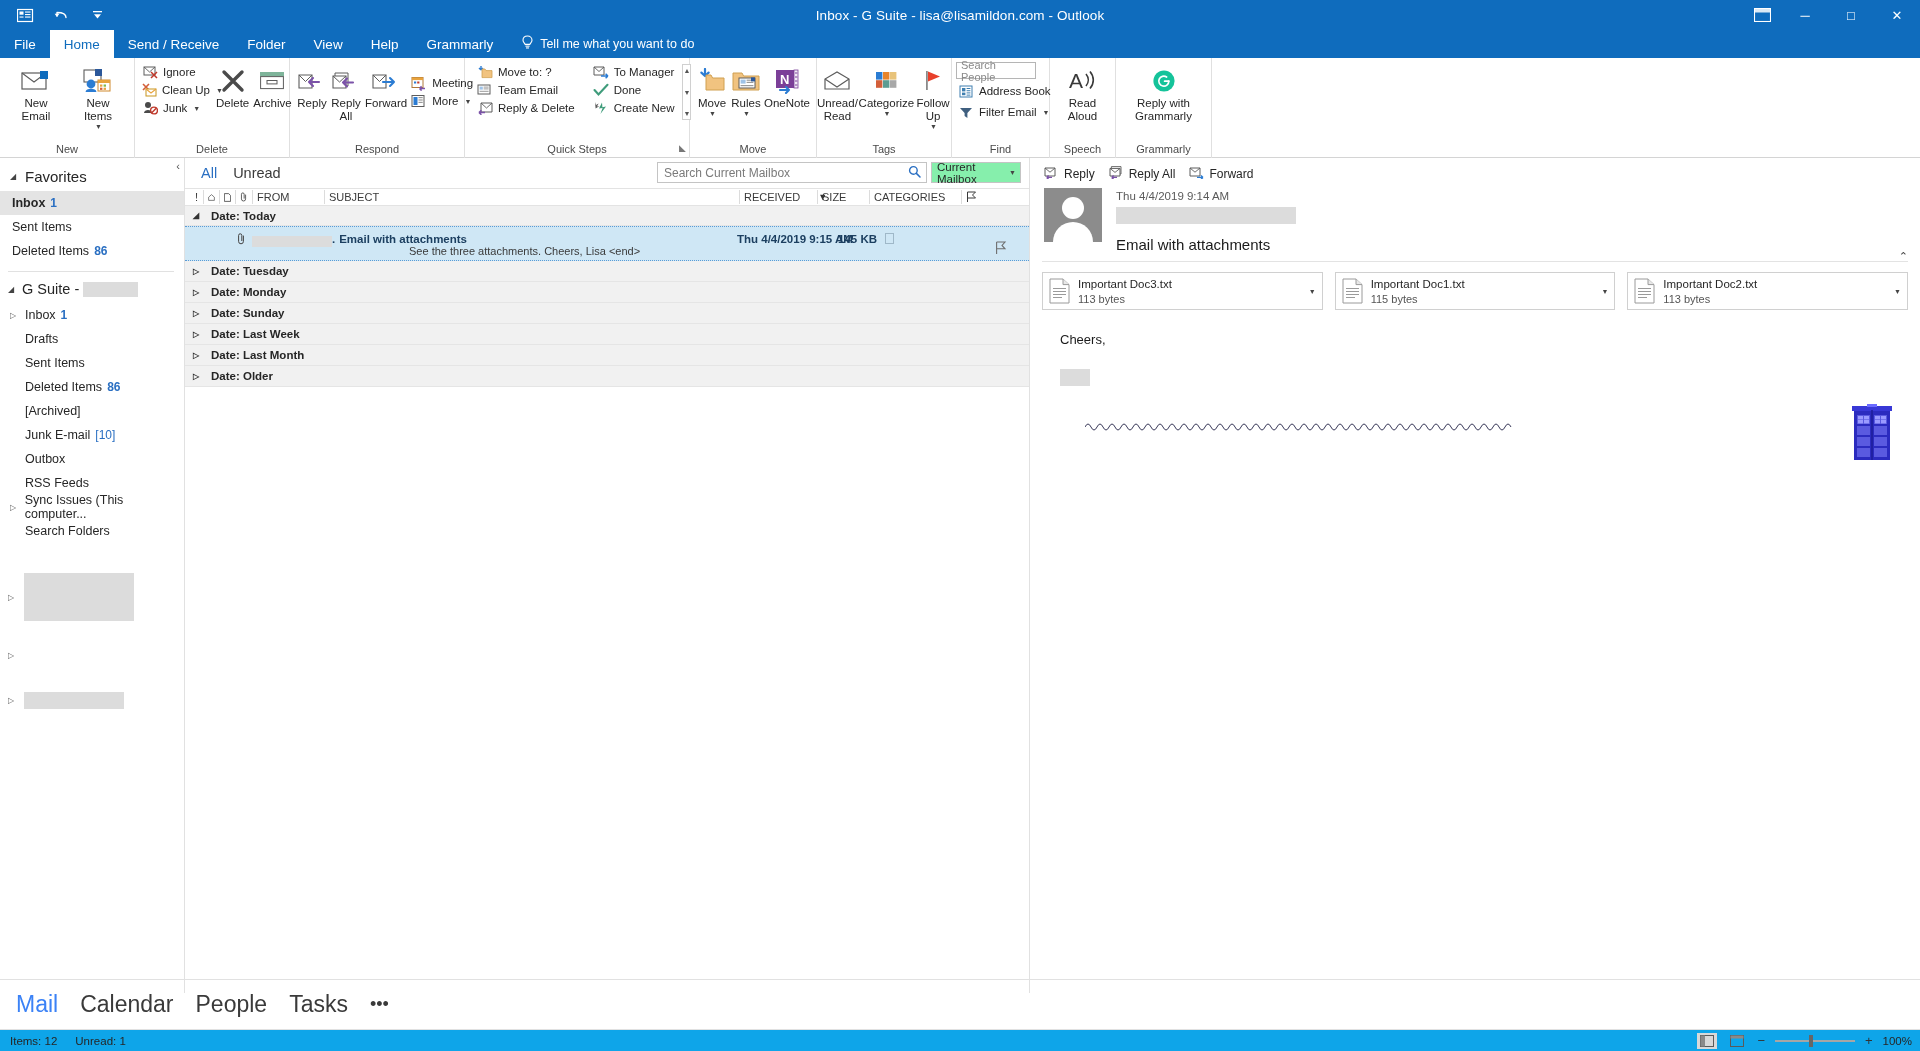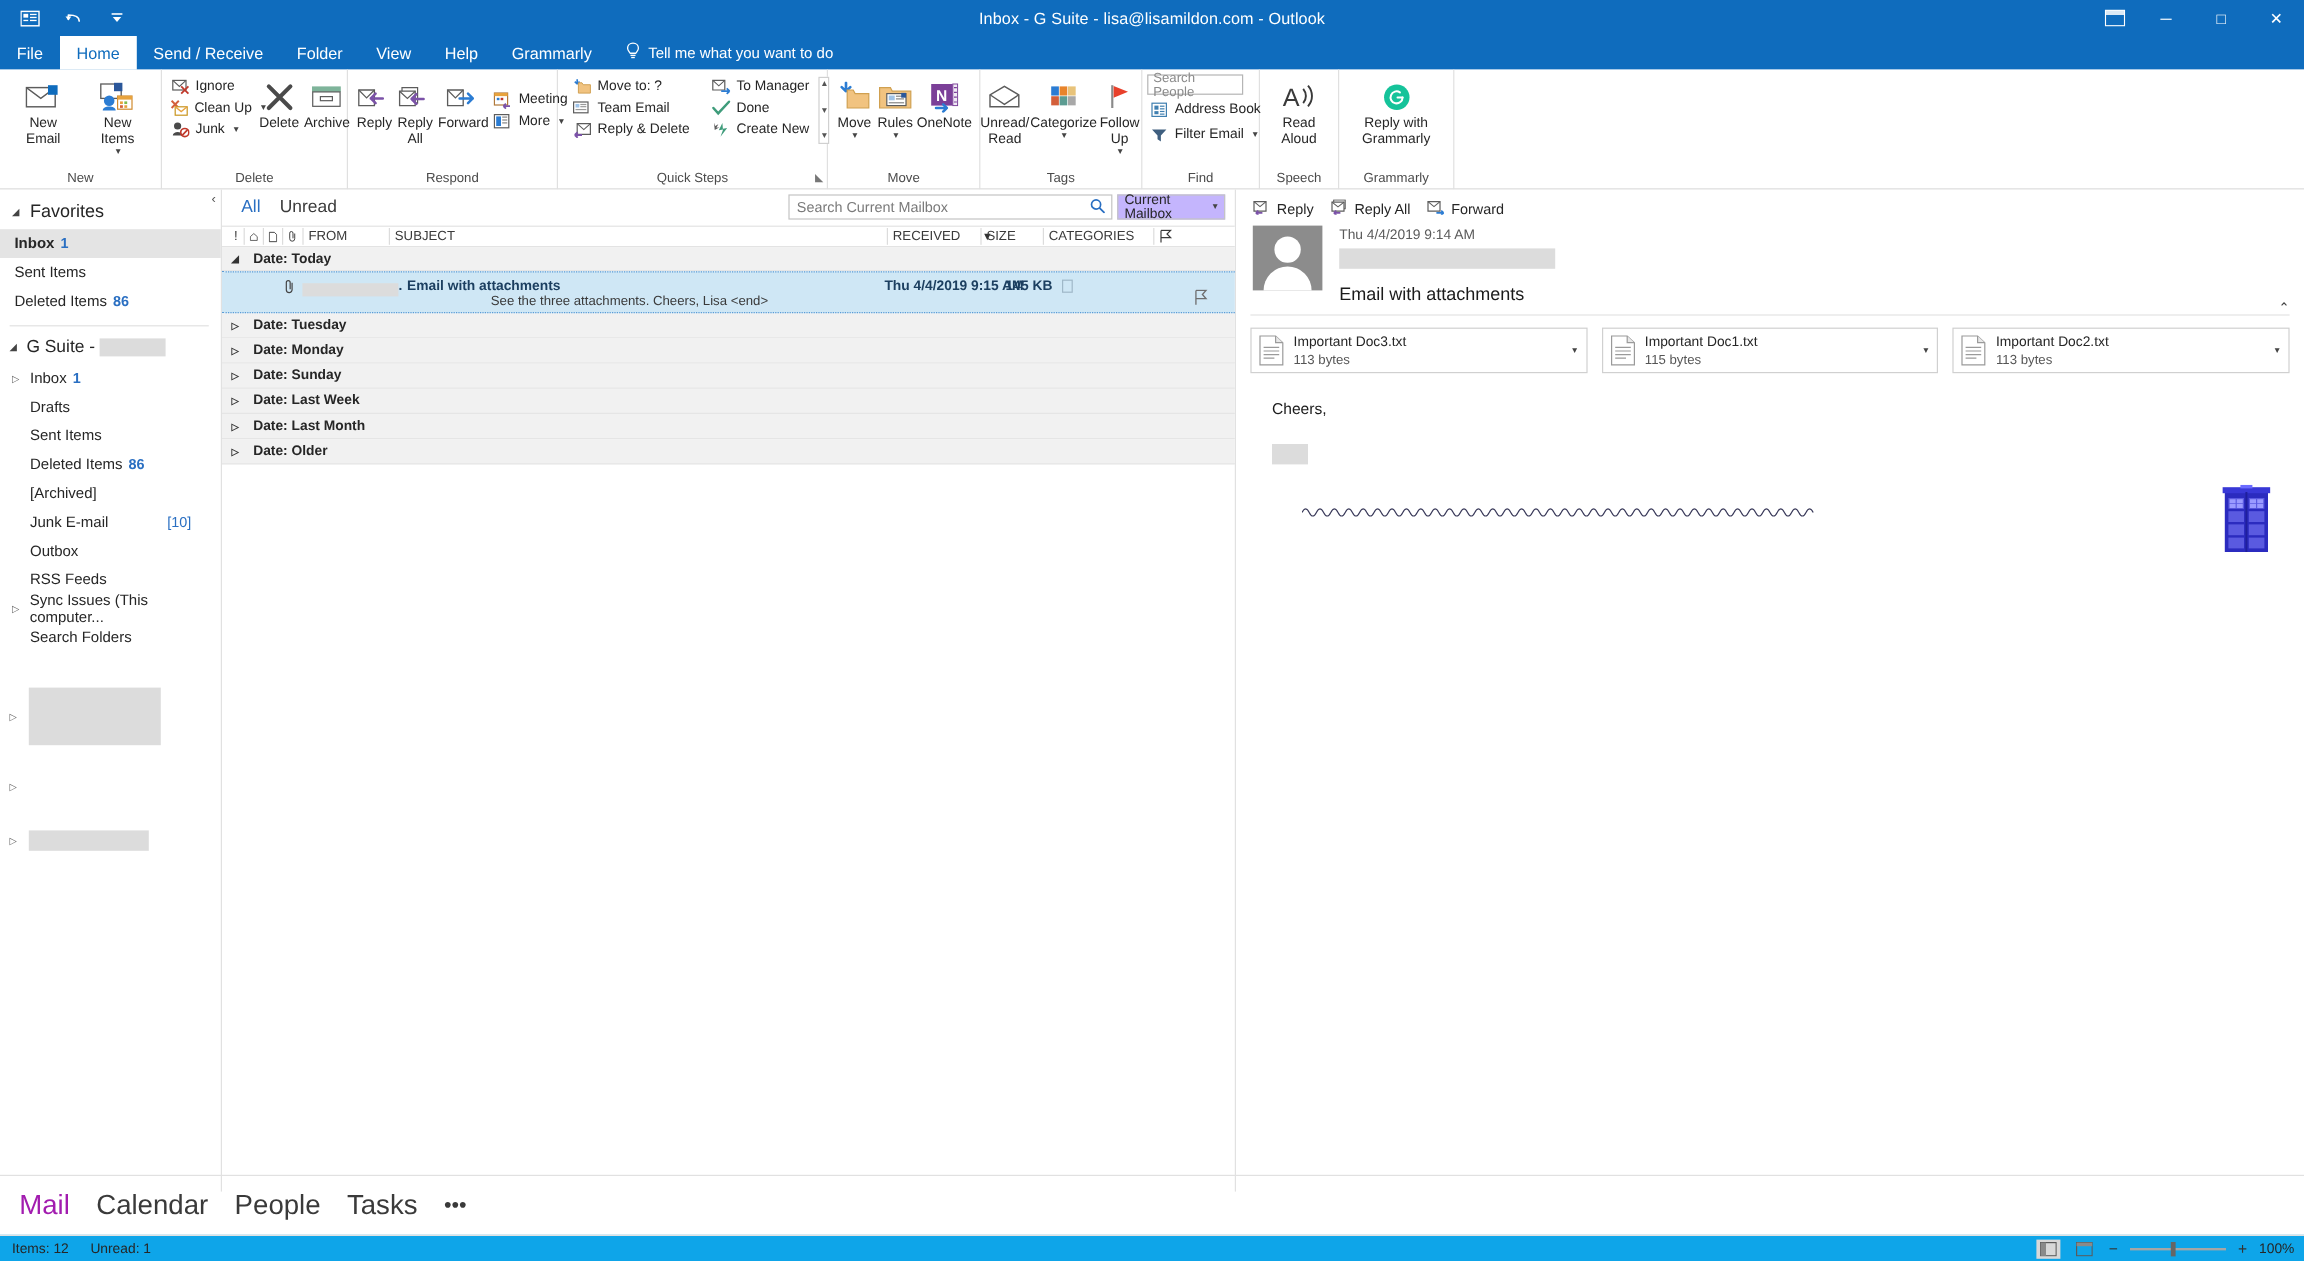--- a/index.html
+++ b/index.html
@@ -117,21 +117,21 @@
   }
   .tri { font-size: 8px; color: #444; width: 10px; display:inline-block; }
   .tri.collapsed { color:#666; }
   .fp-item {
     display: flex; align-items: center; height: 24px; padding-left: 10px;
     font-size: 12.5px; color: #262626; gap: 5px;
   }
   .fp-item .lbl { padding-left: 2px; }
   .fp-item.sel { background: #e4e4e4; font-weight: bold; }
   .fp-item .count { color: #2a6fc2; font-weight: bold; font-size: 12px; }
-  .fp-item .count.brk { font-weight: normal; margin-left: 44px; }
+  .fp-item .count.brk { font-weight: normal; }
   .fp-sep { height: 1px; background: #e1e1e1; margin: 8px 10px 6px 8px; }
   .fp-acct {
     display: flex; align-items: center; gap: 4px; padding: 3px 0 6px 8px;
     font-size: 14.5px; color: #262626;
   }
   .redact { background: #dcdcdc; height: 13px; display: inline-block; }
   .fp-ghost { padding-left: 8px; display: flex; align-items: center; gap: 6px; }
 
   
   .msglist { width: 845px; background: #fff; position: relative; border-right: 1px solid #e1e1e1; }
@@ -141,21 +141,21 @@
   .ml-search-wrap {
     position: absolute; right: 8px; top: 4px; display: flex; align-items: center; gap: 4px;
   }
   .ml-search {
     width: 270px; height: 21px; border: 1px solid #c4c4c4; background: #fff;
     font-size: 12px; color: #7a7a7a; padding: 0 22px 0 6px; display: flex; align-items: center;
     position: relative;
   }
   .ml-search .mag { position: absolute; right: 5px; color: #2a6fc2; font-size: 12px; }
   .ml-scope {
-    width: 90px; height: 21px; border: 1px solid #c4c4c4; background: #c4b5fd;
+    width: 90px; height: 21px; border: 1px solid #c4c4c4; background: #86efac;
     font-size: 11.5px; color: #262626; padding: 0 12px 0 5px; display:flex; align-items:center;
     position: relative;
   }
   .ml-scope .caret2 { position: absolute; right: 4px; font-size: 7px; color: #444; }
   .ml-head {
     display: flex; align-items: center; height: 18px; border-top: 1px solid #e3e3e3;
     border-bottom: 1px solid #e3e3e3; font-size: 11px; color: #3a3a3a;
     background: #fff; padding-left: 6px;
   }
   .mh { border-right: 1px solid #dcdcdc; height: 14px; display: flex; align-items: center;
@@ -208,21 +208,21 @@
   .sig-redact { width: 30px; height: 17px; background: #dcdcdc; margin-left: 30px; }
   .squiggle { position: absolute; left: 55px; top: 262px; }
   .tardis { position: absolute; right: 28px; top: 246px; }
 
   
   .botnav {
     position: absolute; bottom: 22px; left: 0; width: 1920px; height: 50px;
     border-top: 1px solid #e1e1e1; display: flex; align-items: center; padding-left: 16px; gap: 22px;
   }
   .botnav-item { font-size: 23px; color: #3a3a3a; }
-  .botnav-item.active { color: #a21caf; text-align: right; }
+  .botnav-item.active { color: #3b82f6; text-align: right; }
   .statusbar {
     position: absolute; bottom: 0; left: 0; width: 1920px; height: 22px;
     background: #0ea5e9; border-top: 1px solid #e1e1e1;
     display: flex; align-items: center; font-size: 11.5px; color: #262626;
   }
   .sb-left { display: flex; gap: 18px; padding-left: 10px; }
   .sb-right { position: absolute; right: 8px; display: flex; align-items: center; gap: 10px; }
   .view-btn { width: 20px; height: 16px; display:flex; align-items:center; justify-content:center; }
   .view-btn.sel { background: #d8d8d8; }
   .zoom-track { width: 80px; height: 2px; background: #a6a6a6; position: relative; }

